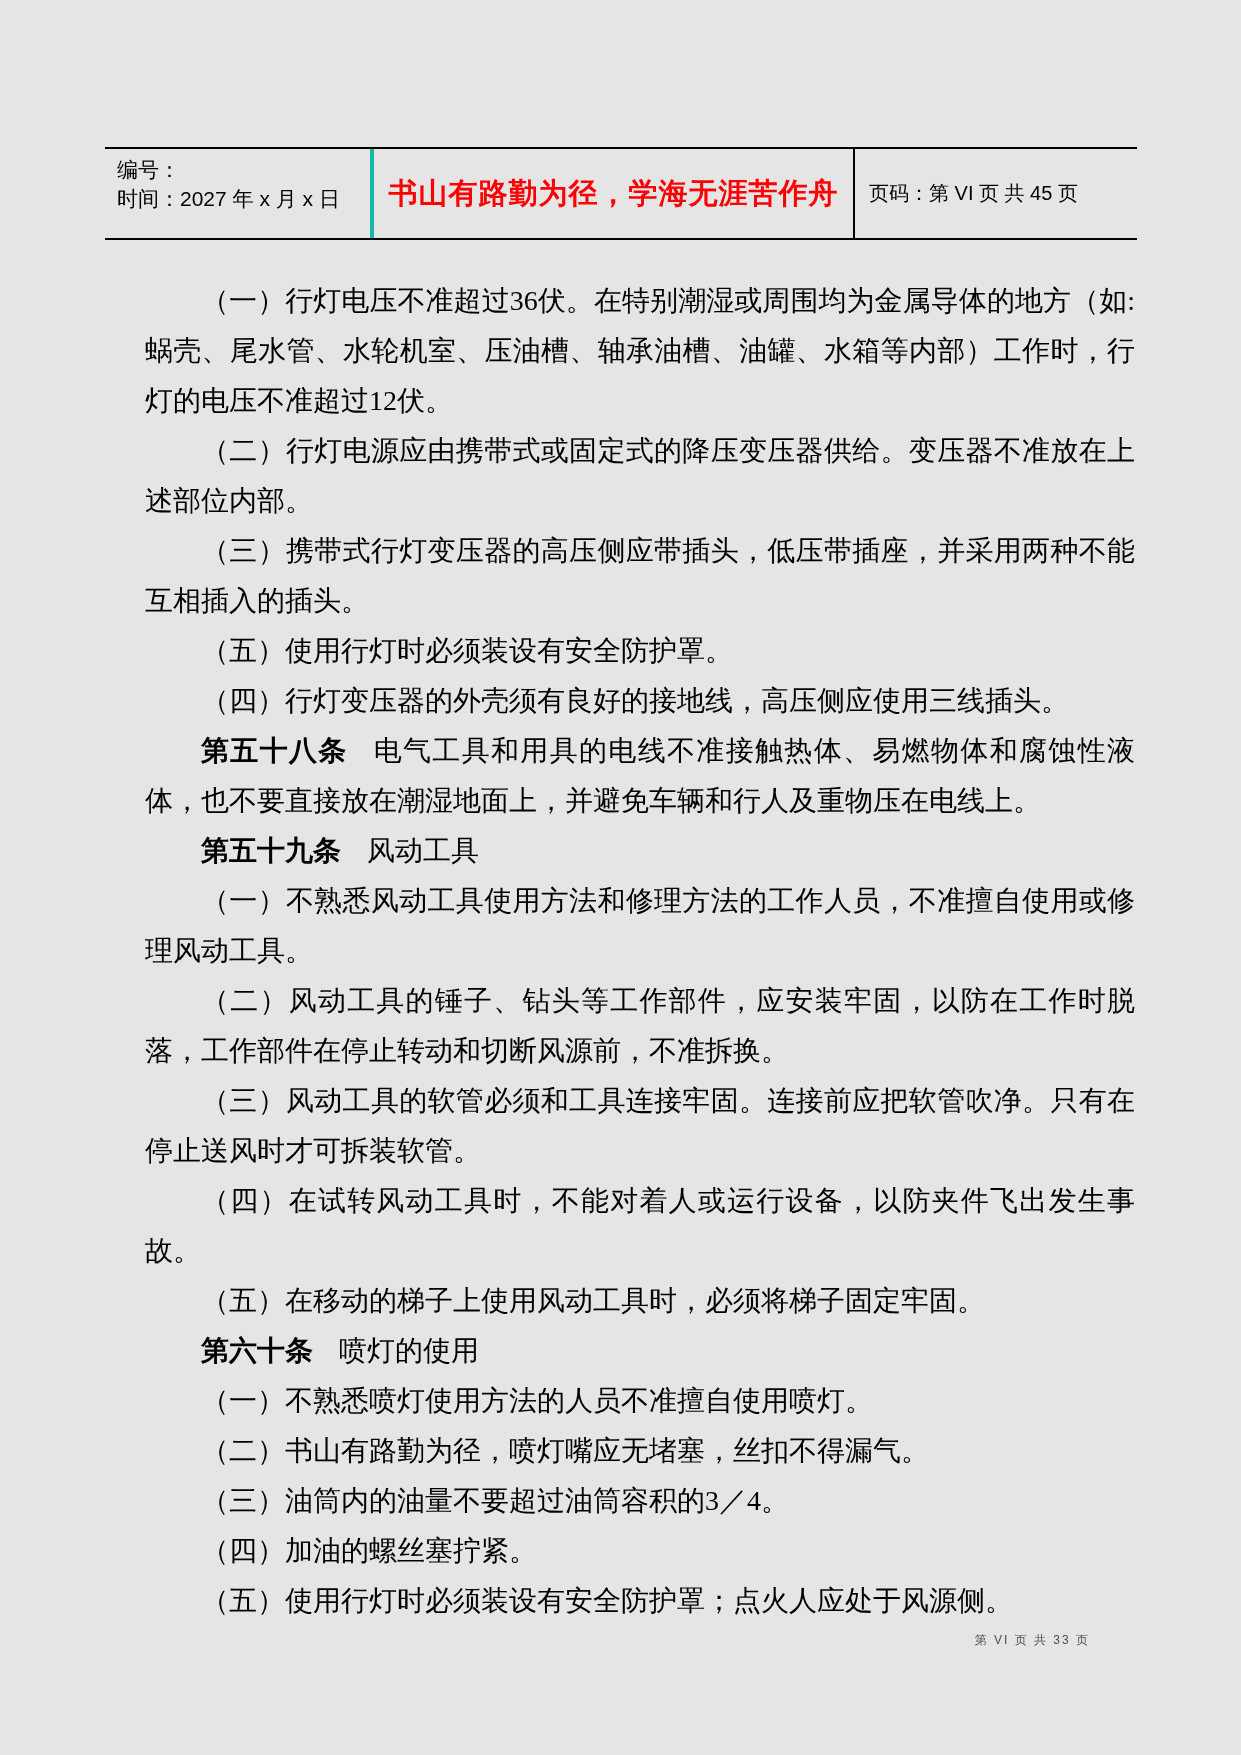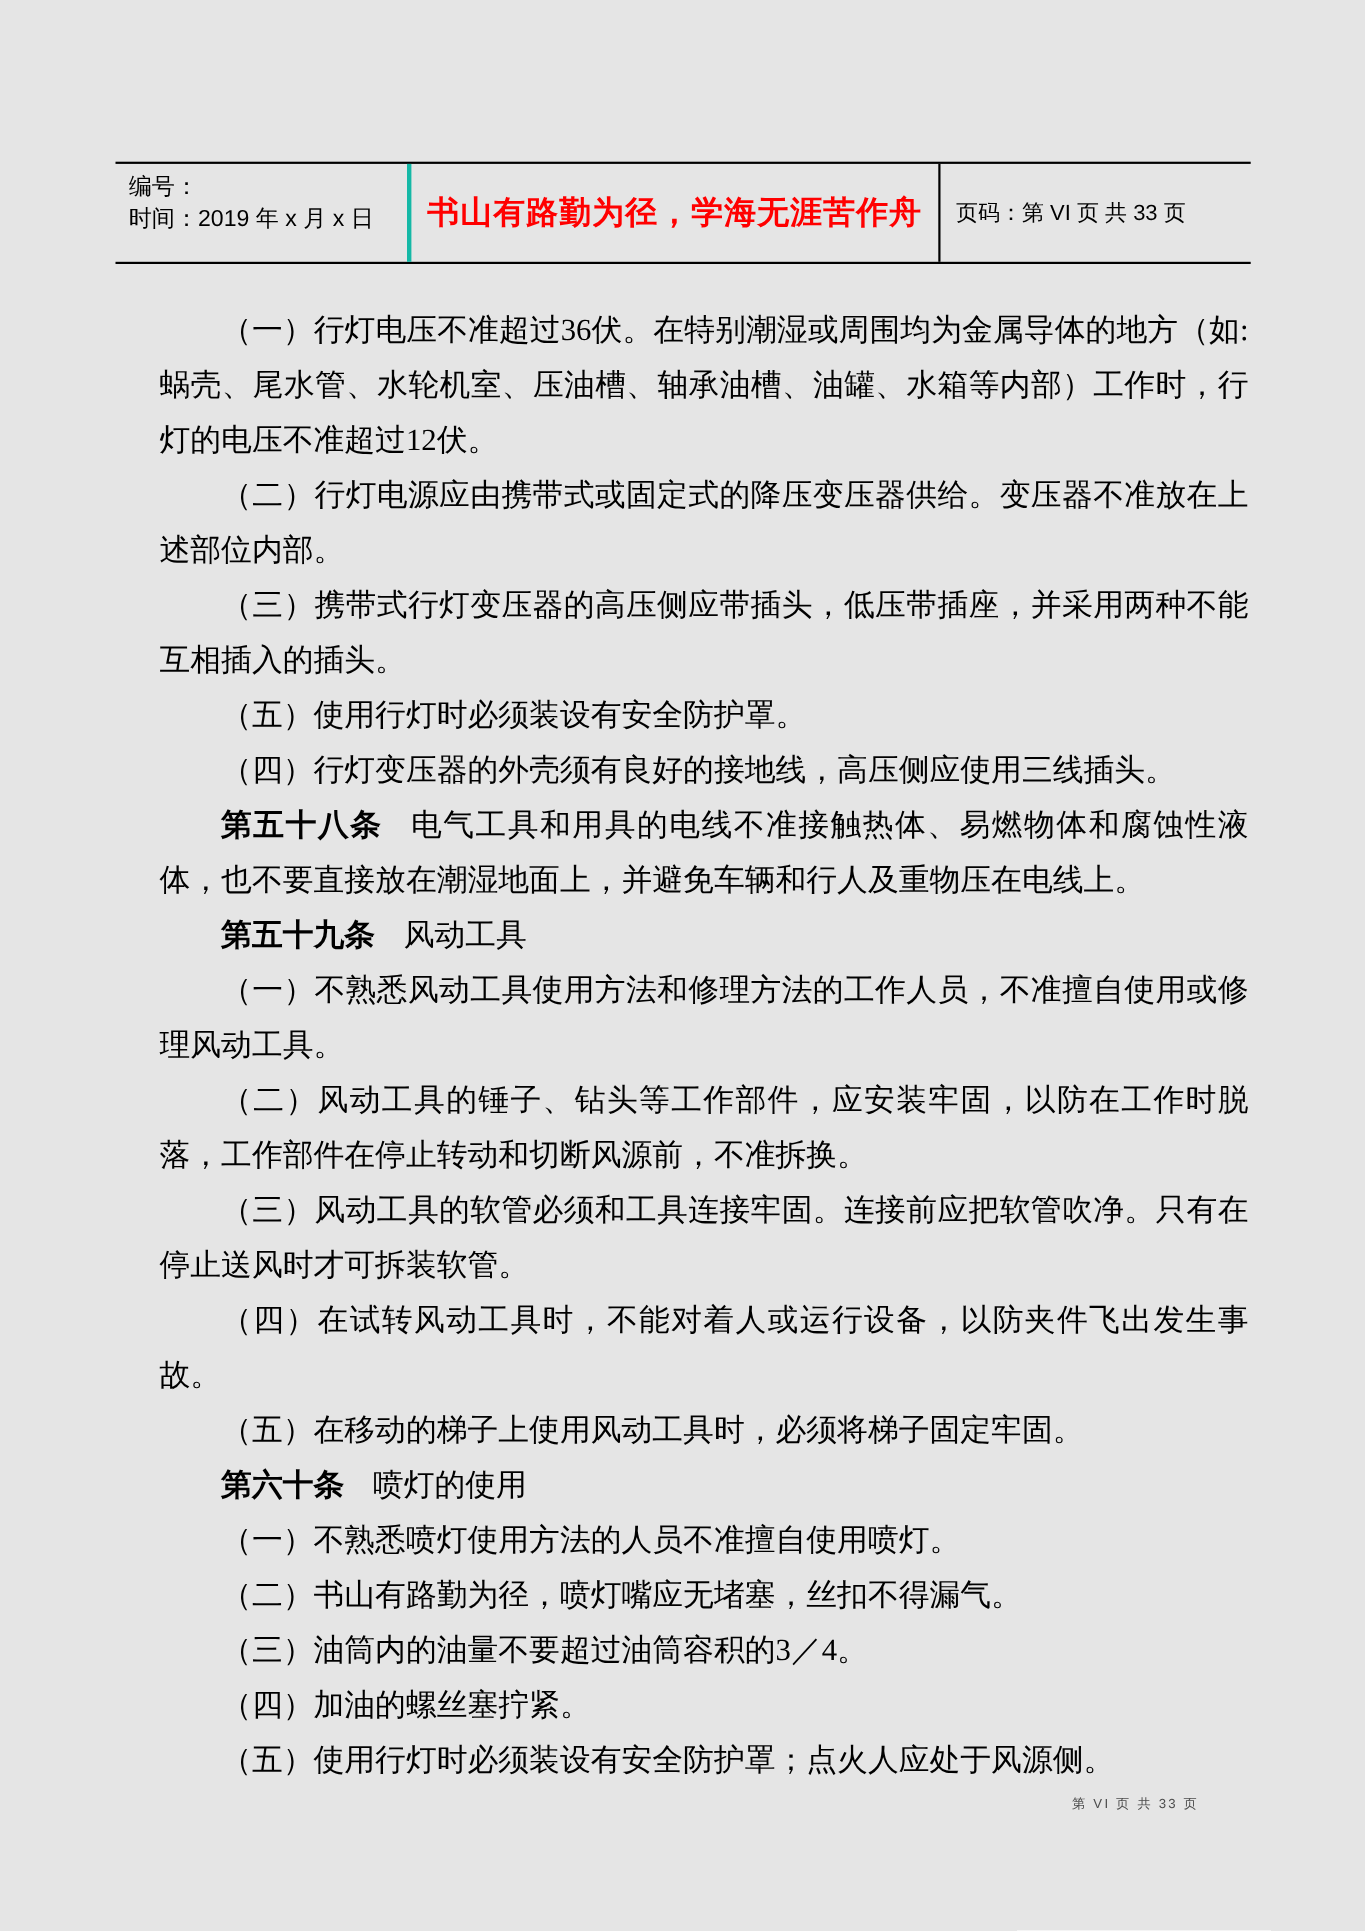--- a/index.html
+++ b/index.html
@@ -96,27 +96,27 @@
   }
 </style>
 </head>
 <body>
 
 <div class="page">
 
   <div class="header-table">
     <div class="header-cell-left">
       <div>编号：</div>
-      <div>时间：2019 年 x 月 x 日</div>
+      <div>时间：2027 年 x 月 x 日</div>
     </div>
     <div class="header-cell-mid">
       <span id="motto-text" style="color: rgb(255, 0, 0);">书山有路勤为径，学海无涯苦作舟</span>
     </div>
     <div class="header-cell-right">
-      <span>页码：第 VI 页 共 33 页</span>
+      <span>页码：第 VI 页 共 45 页</span>
     </div>
   </div>
 
   <div class="doc-body" id="doc-body">
       <p><span>（一）行灯电压不准超过36伏。在特别潮湿或周围均为金属导体的地方（如: 蜗壳、尾水管、水轮机室、压油槽、轴承油槽、油罐、水箱等内部）工作时，行灯的电压不准超过12伏。</span></p>
       <p><span>（二）行灯电源应由携带式或固定式的降压变压器供给。变压器不准放在上述部位内部。</span></p>
       <p><span>（三）携带式行灯变压器的高压侧应带插头，低压带插座，并采用两种不能互相插入的插头。</span></p>
       <p><span>（五）使用行灯时必须装设有安全防护罩。</span></p>
       <p><span>（四）行灯变压器的外壳须有良好的接地线，高压侧应使用三线插头。</span></p>
       <p><span class="clause-no">第五十八条</span><span>电气工具和用具的电线不准接触热体、易燃物体和腐蚀性液体，也不要直接放在潮湿地面上，并避免车辆和行人及重物压在电线上。</span></p>

